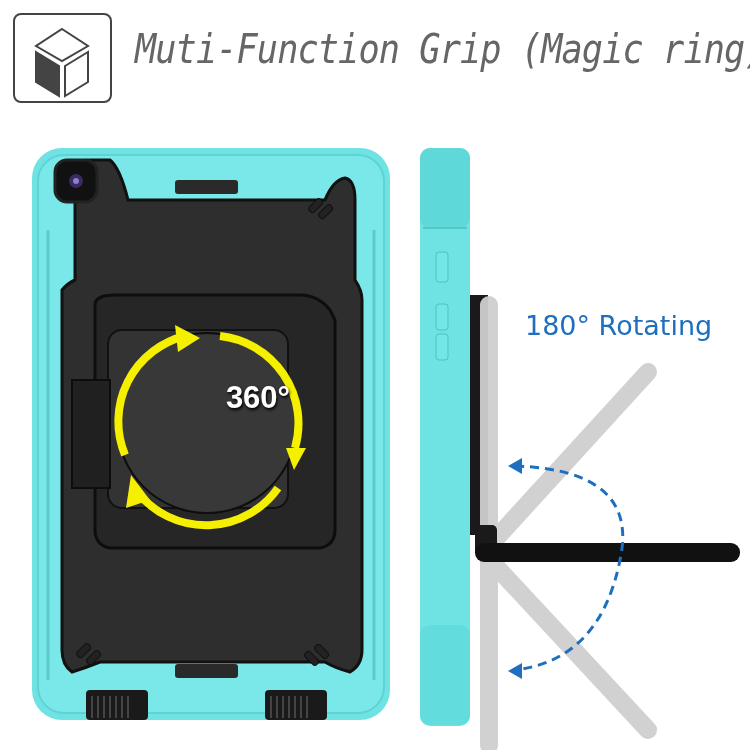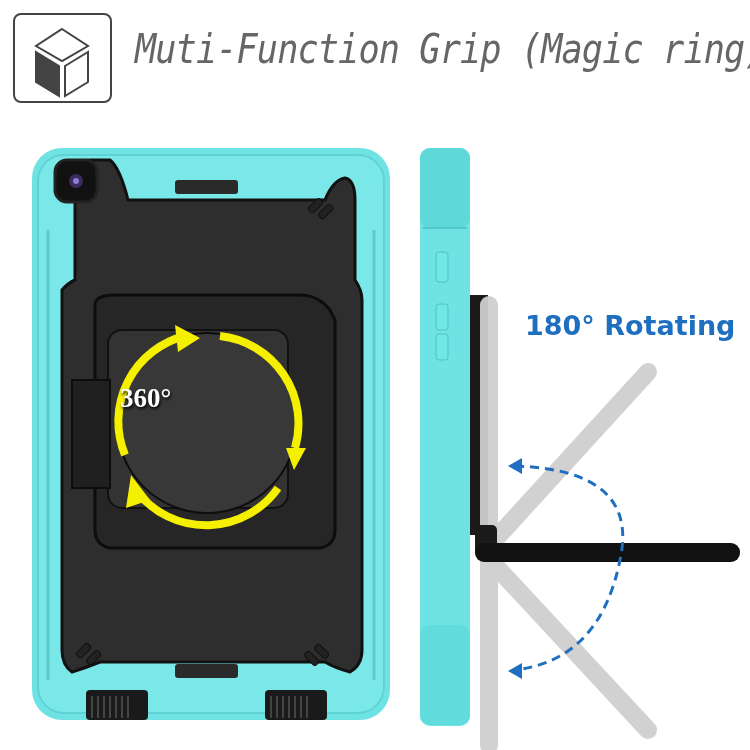--- a/index.html
+++ b/index.html
@@ -1,22 +1,22 @@
 <!DOCTYPE html>
 <html><head>
 <meta charset="utf-8">
 <style>
   html, body { margin:0; padding:0; background:#ffffff; }
   body { width:750px; height:750px; position:relative; overflow:hidden; font-family:"DejaVu Sans", sans-serif; }
   .header { position:absolute; left:0; top:0; width:750px; height:110px; }
   .logo-box { position:absolute; left:13px; top:13px; width:99px; height:90px; border:2px solid #444; border-radius:8px; box-sizing:border-box; background:#fff; }
   .title { position:absolute; left:135px; top:26px; font-family:"DejaVu Sans Mono", monospace; font-size:40px; color:#666; font-style:italic; letter-spacing:-1px; transform:scaleX(0.88); transform-origin:left center; white-space:nowrap; }
   .scene { position:absolute; left:0; top:0; width:750px; height:750px; }
-  .label-360 { position:absolute; left:120px; top:378px; width:170px; text-align:left; color:#ffffff; font-weight:bold; font-family:Liberation Serif, serif; font-size:27px; line-height:40px; text-shadow:1px 2px 3px #000; }
-  .label-180 { position:absolute; left:525px; top:310px; color:#1e6fbf; font-weight:bold; font-family:"DejaVu Sans", sans-serif; font-size:27px; white-space:nowrap; }
+  .label-360 { position:absolute; left:120px; top:378px; width:170px; text-align:right; color:#ffffff; font-weight:bold; font-family:Liberation Sans, sans-serif; font-size:31px; line-height:40px; text-shadow:1px 2px 3px #000; }
+  .label-180 { position:absolute; left:525px; top:310px; color:#1e6fbf; font-weight:normal; font-family:"DejaVu Sans", sans-serif; font-size:27px; white-space:nowrap; }
 </style>
 </head>
 <body>
 
 <div class="header">
   <div class="logo-box">
     <svg width="95" height="86" viewBox="0 0 95 86">
       <polygon points="47,14 73,31 47,46 21,31" fill="#fff" stroke="#444" stroke-width="2"></polygon>
       <polygon points="21,37 44,51 44,81 21,67" fill="#444" stroke="#444" stroke-width="2"></polygon>
       <polygon points="50,51 73,37 73,67 50,81" fill="#fff" stroke="#444" stroke-width="2"></polygon>

